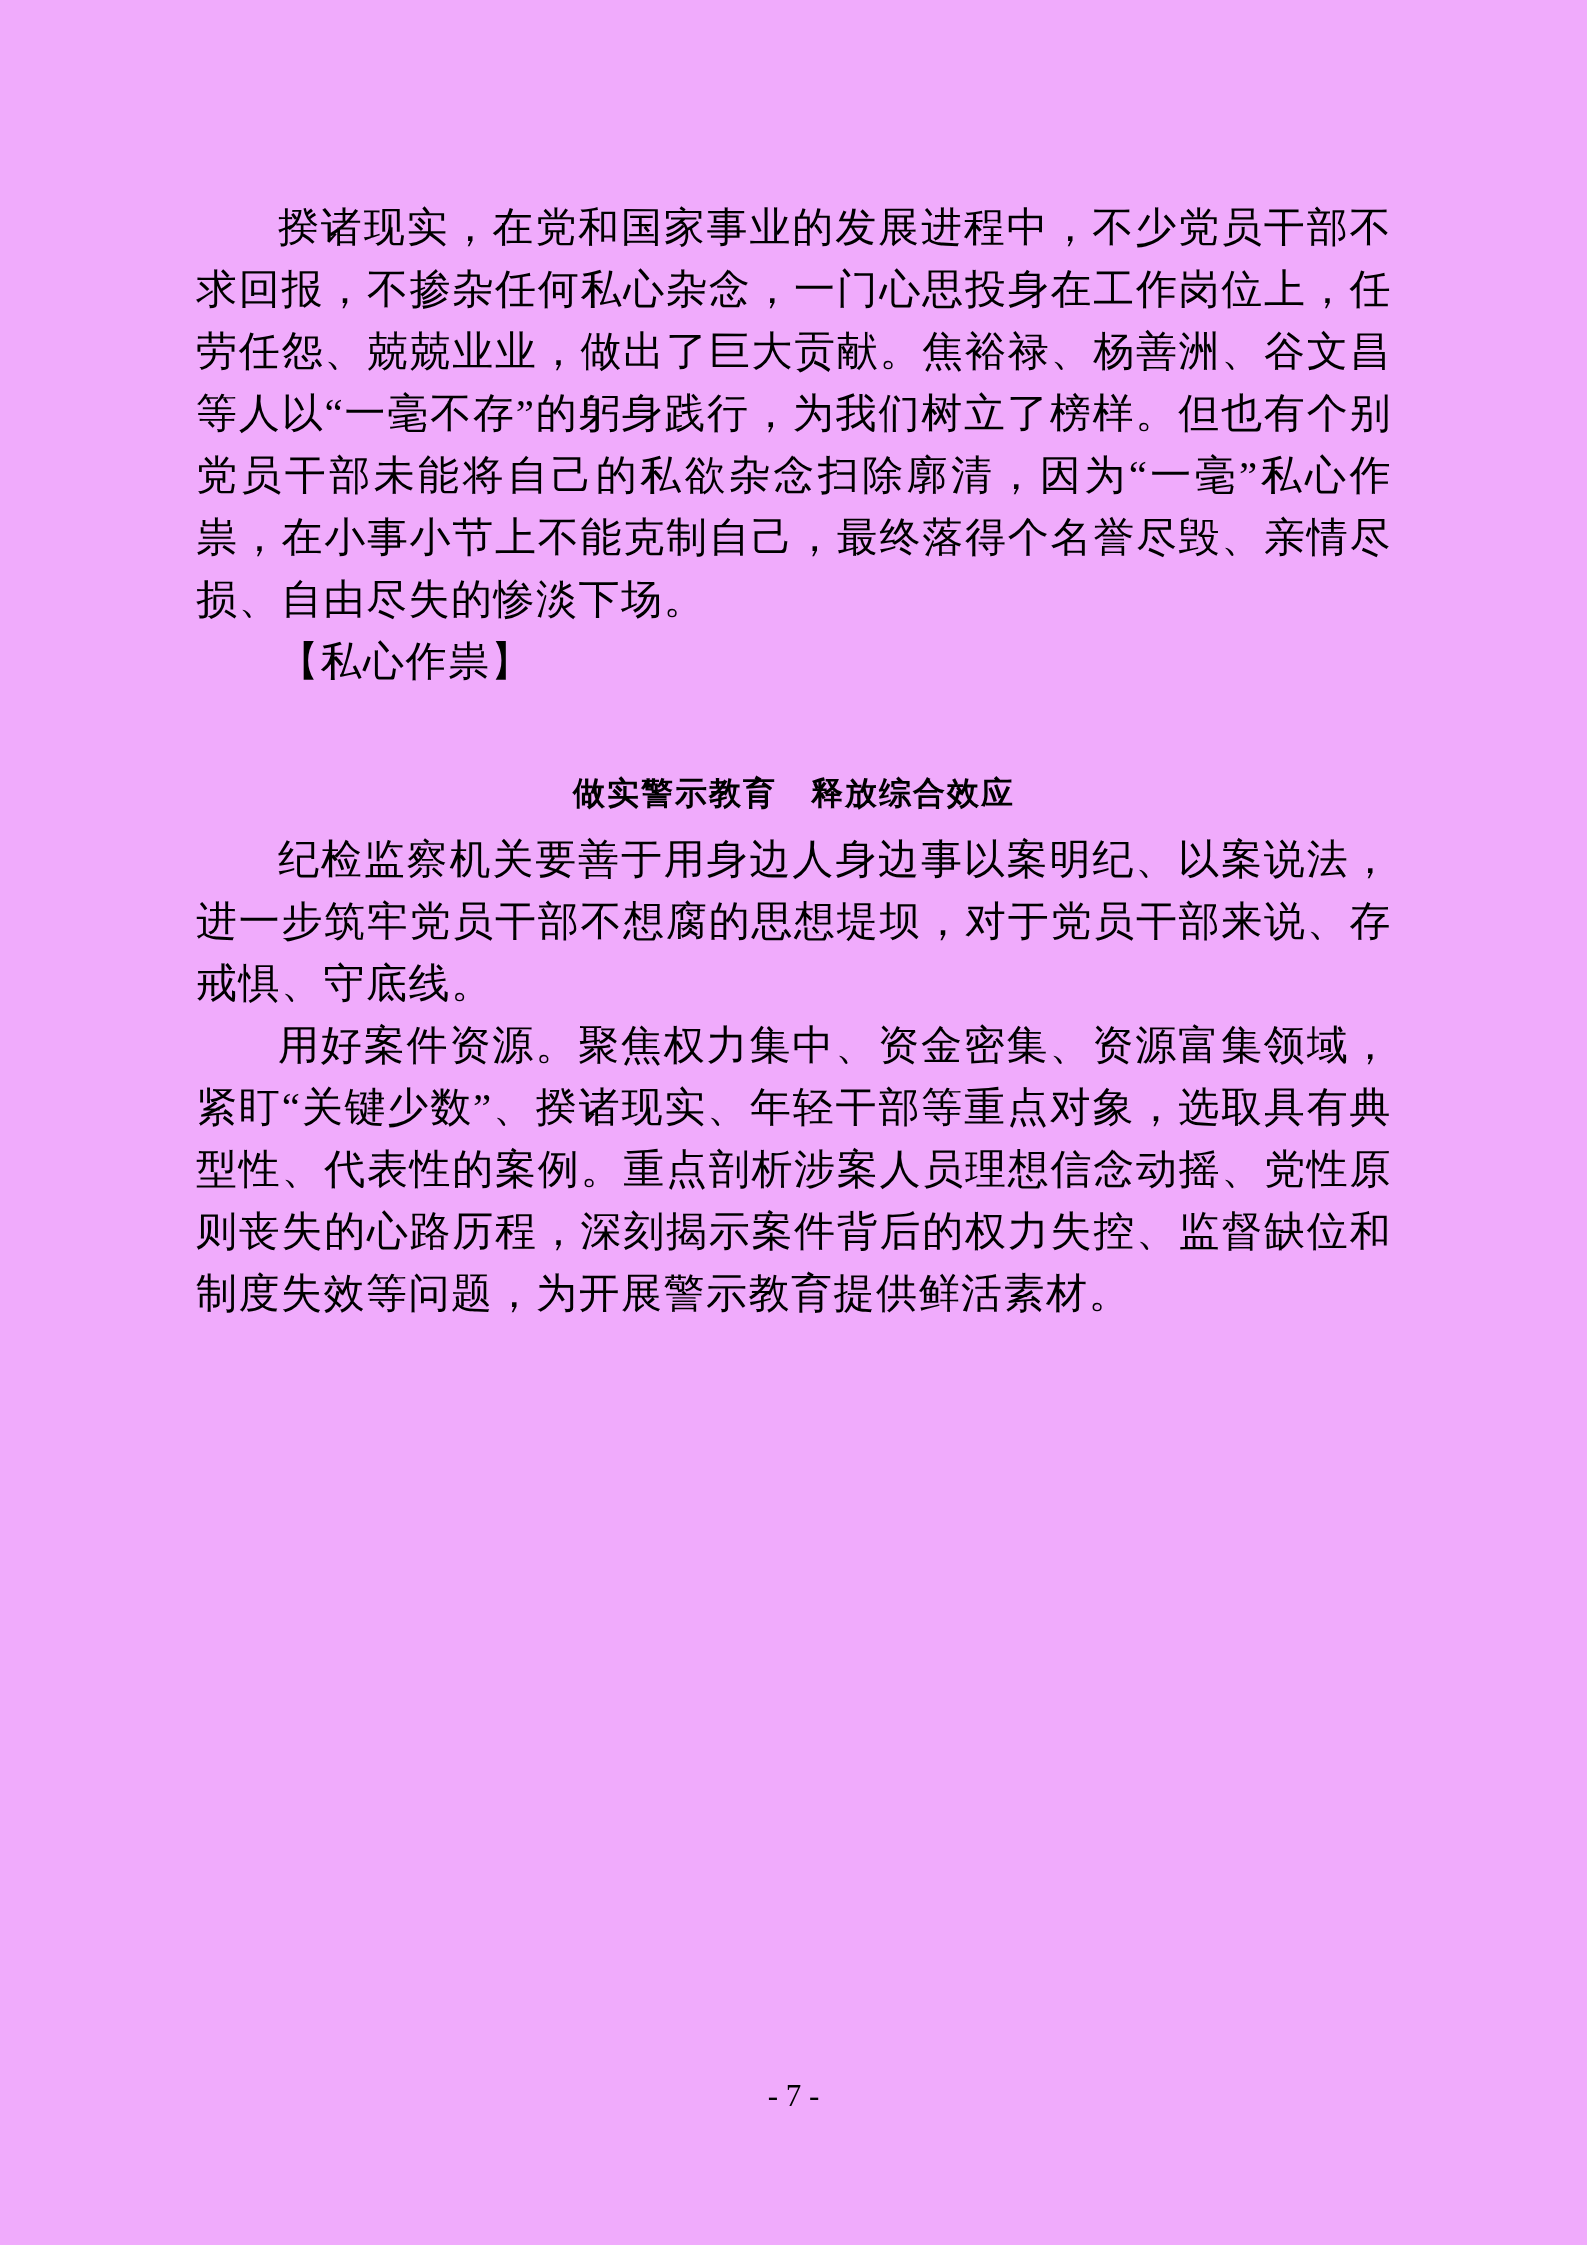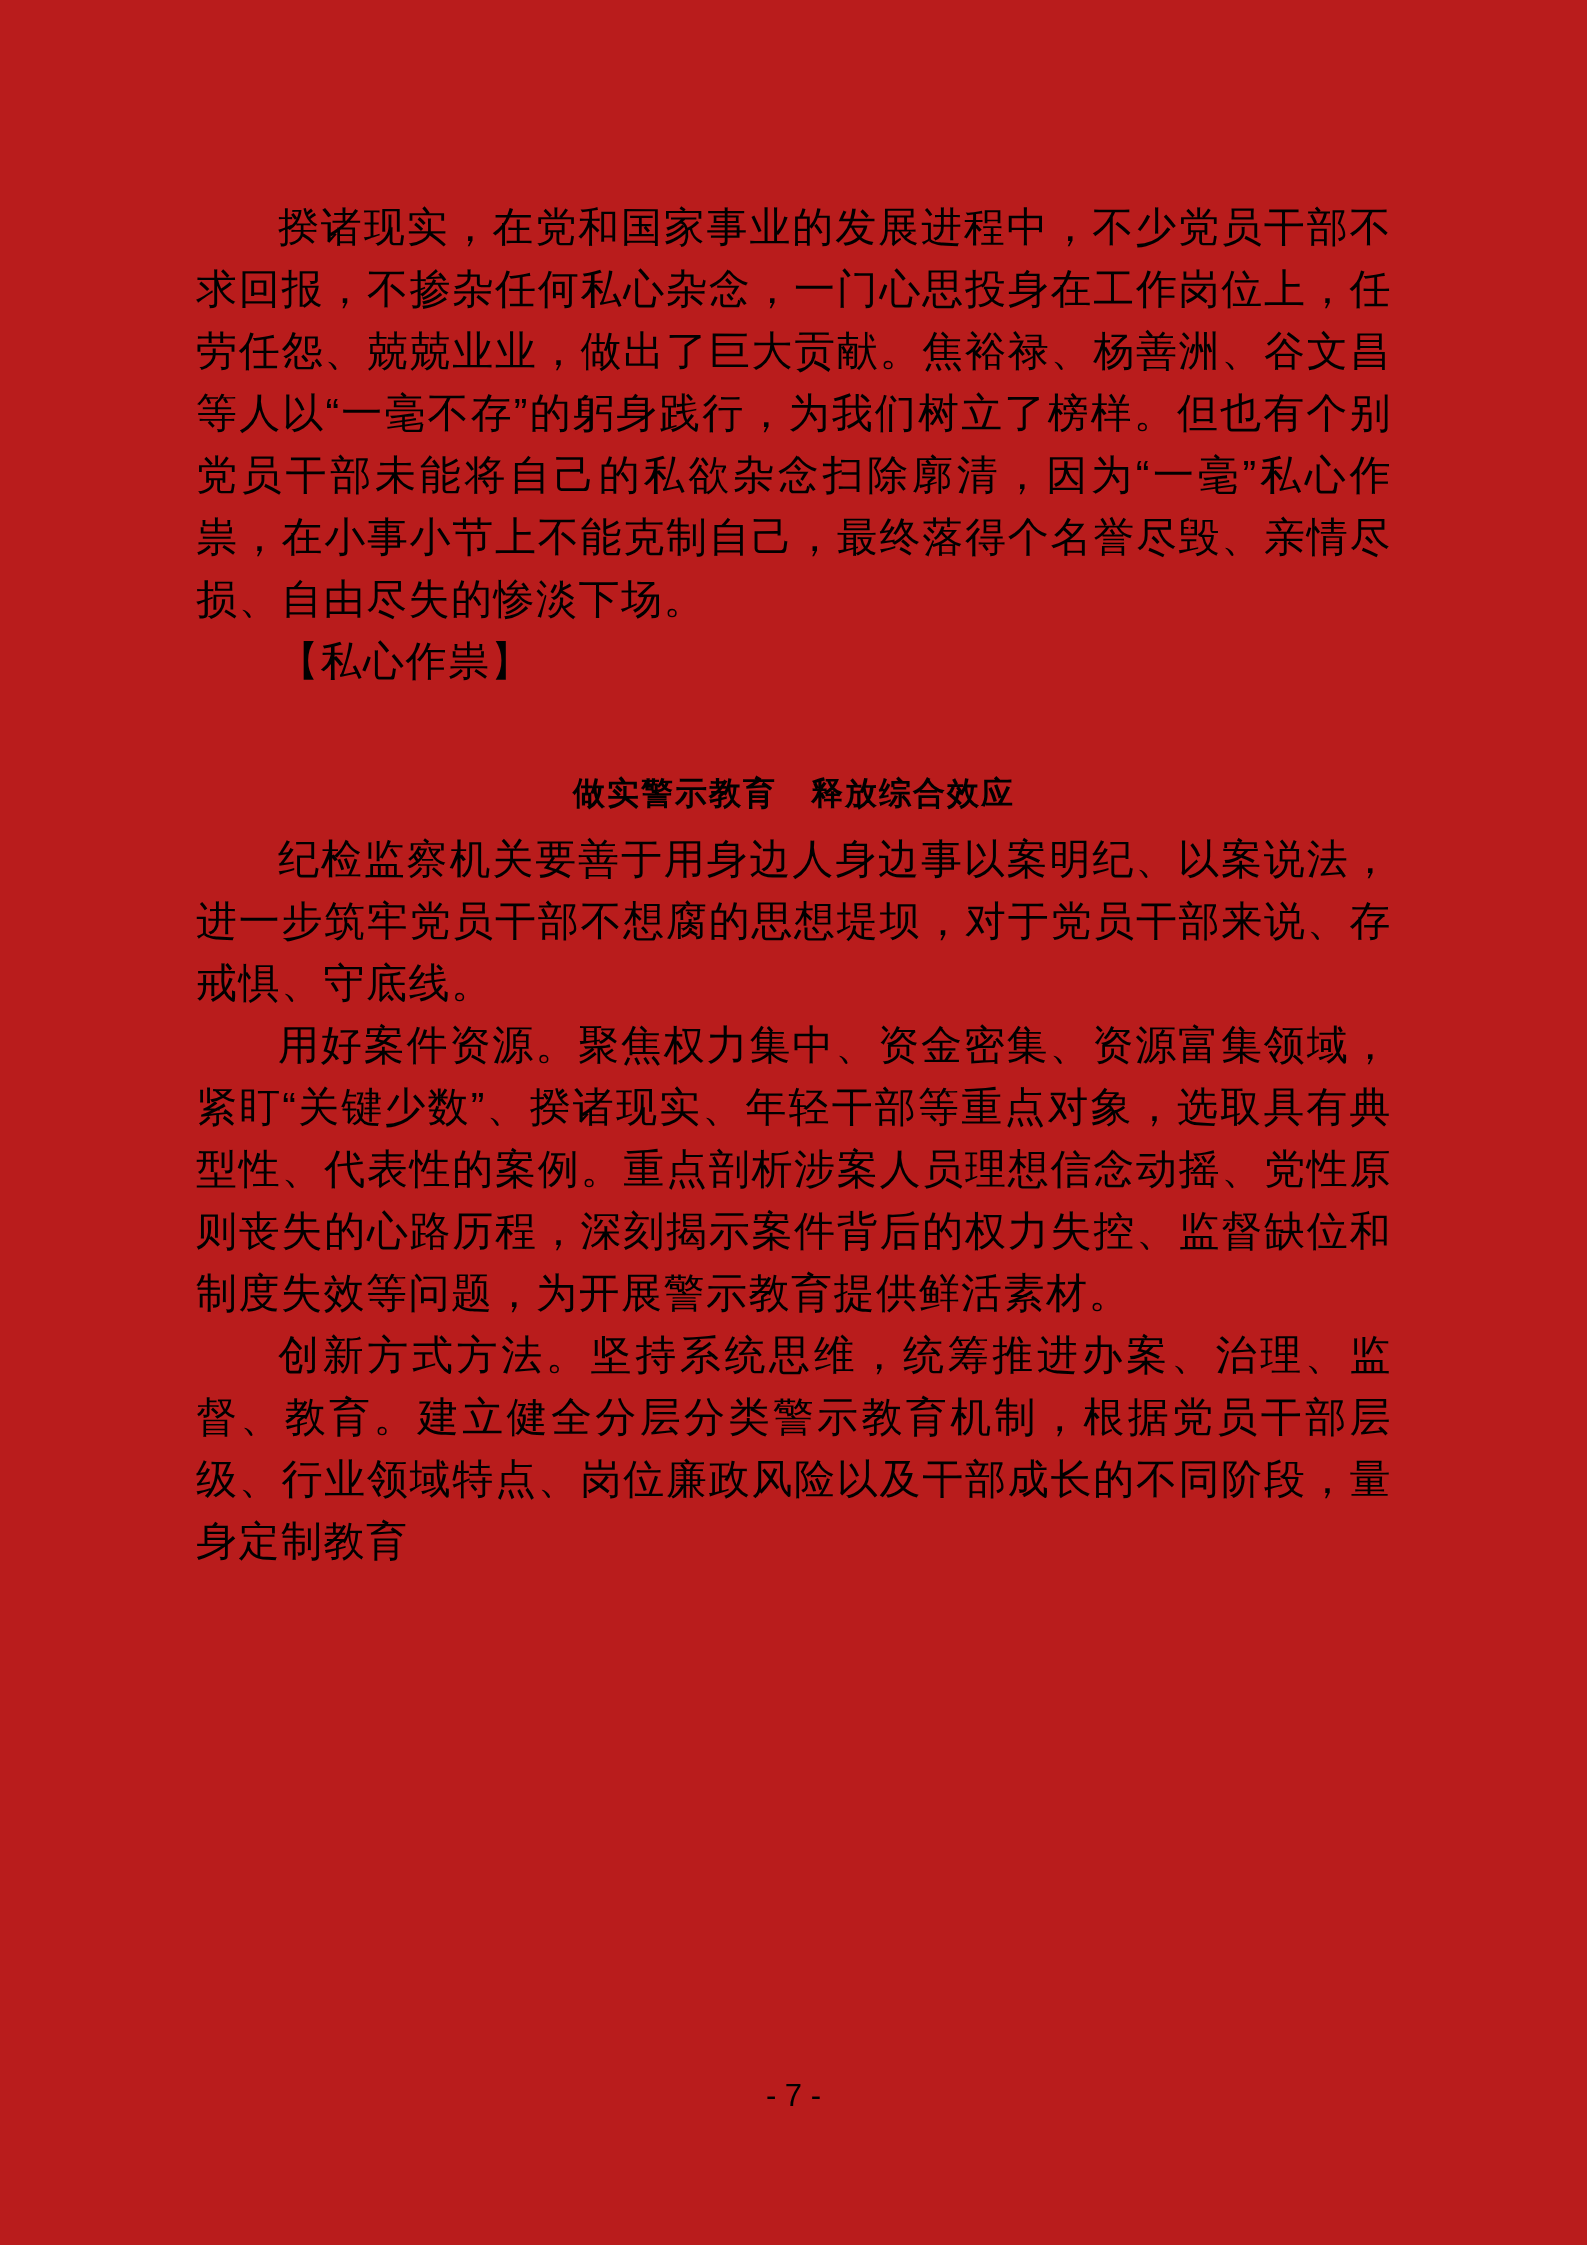--- a/index.html
+++ b/index.html
@@ -5,23 +5,23 @@
   * { box-sizing: border-box; }
   html, body {
     margin: 0;
     padding: 0;
     background: #ffffff;
   }
   .page {
     position: relative;
     width: 1587px;
     height: 2245px;
-    background: #b91c1c;
+    background: #f0abfc;
     color: #000000;
-    font-family: Liberation Sans, sans-serif;
+    font-family: Liberation Serif, serif;
     overflow: hidden;
   }
   .content {
     position: absolute;
     left: 196px;
     top: 196px;
     width: 1196px;
   }
   p.body-para {
     margin: 0;
@@ -66,16 +66,15 @@
 </head>
 <body>
 
 <div class="page">
   <div class="content">
     <p class="body-para">揆诸现实，在党和国家事业的发展进程中，不少党员干部不求回报，不掺杂任何私心杂念，一门心思投身在工作岗位上，任劳任怨、兢兢业业，做出了巨大贡献。焦裕禄、杨善洲、谷文昌等人以“一毫不存”的躬身践行，为我们树立了榜样。但也有个别党员干部未能将自己的私欲杂念扫除廓清，因为“一毫”私心作祟，在小事小节上不能克制自己，最终落得个名誉尽毁、亲情尽损、自由尽失的惨淡下场。</p>
     <p class="body-para section-marker">【私心作祟】</p>
     <h1 class="article-title">做实警示教育　释放综合效应</h1>
     <p class="body-para after-title">纪检监察机关要善于用身边人身边事以案明纪、以案说法，进一步筑牢党员干部不想腐的思想堤坝，对于党员干部来说、存戒惧、守底线。</p>
     <p class="body-para">用好案件资源。聚焦权力集中、资金密集、资源富集领域，紧盯“关键少数”、揆诸现实、年轻干部等重点对象，选取具有典型性、代表性的案例。重点剖析涉案人员理想信念动摇、党性原则丧失的心路历程，深刻揭示案件背后的权力失控、监督缺位和制度失效等问题，为开展警示教育提供鲜活素材。</p>
-    <p class="body-para">创新方式方法。坚持系统思维，统筹推进办案、治理、监督、教育。建立健全分层分类警示教育机制，根据党员干部层级、行业领域特点、岗位廉政风险以及干部成长的不同阶段，量身定制教育</p>
   </div>
   <div class="page-footer">- 7 -</div>
 </div>
 
 </body></html>

